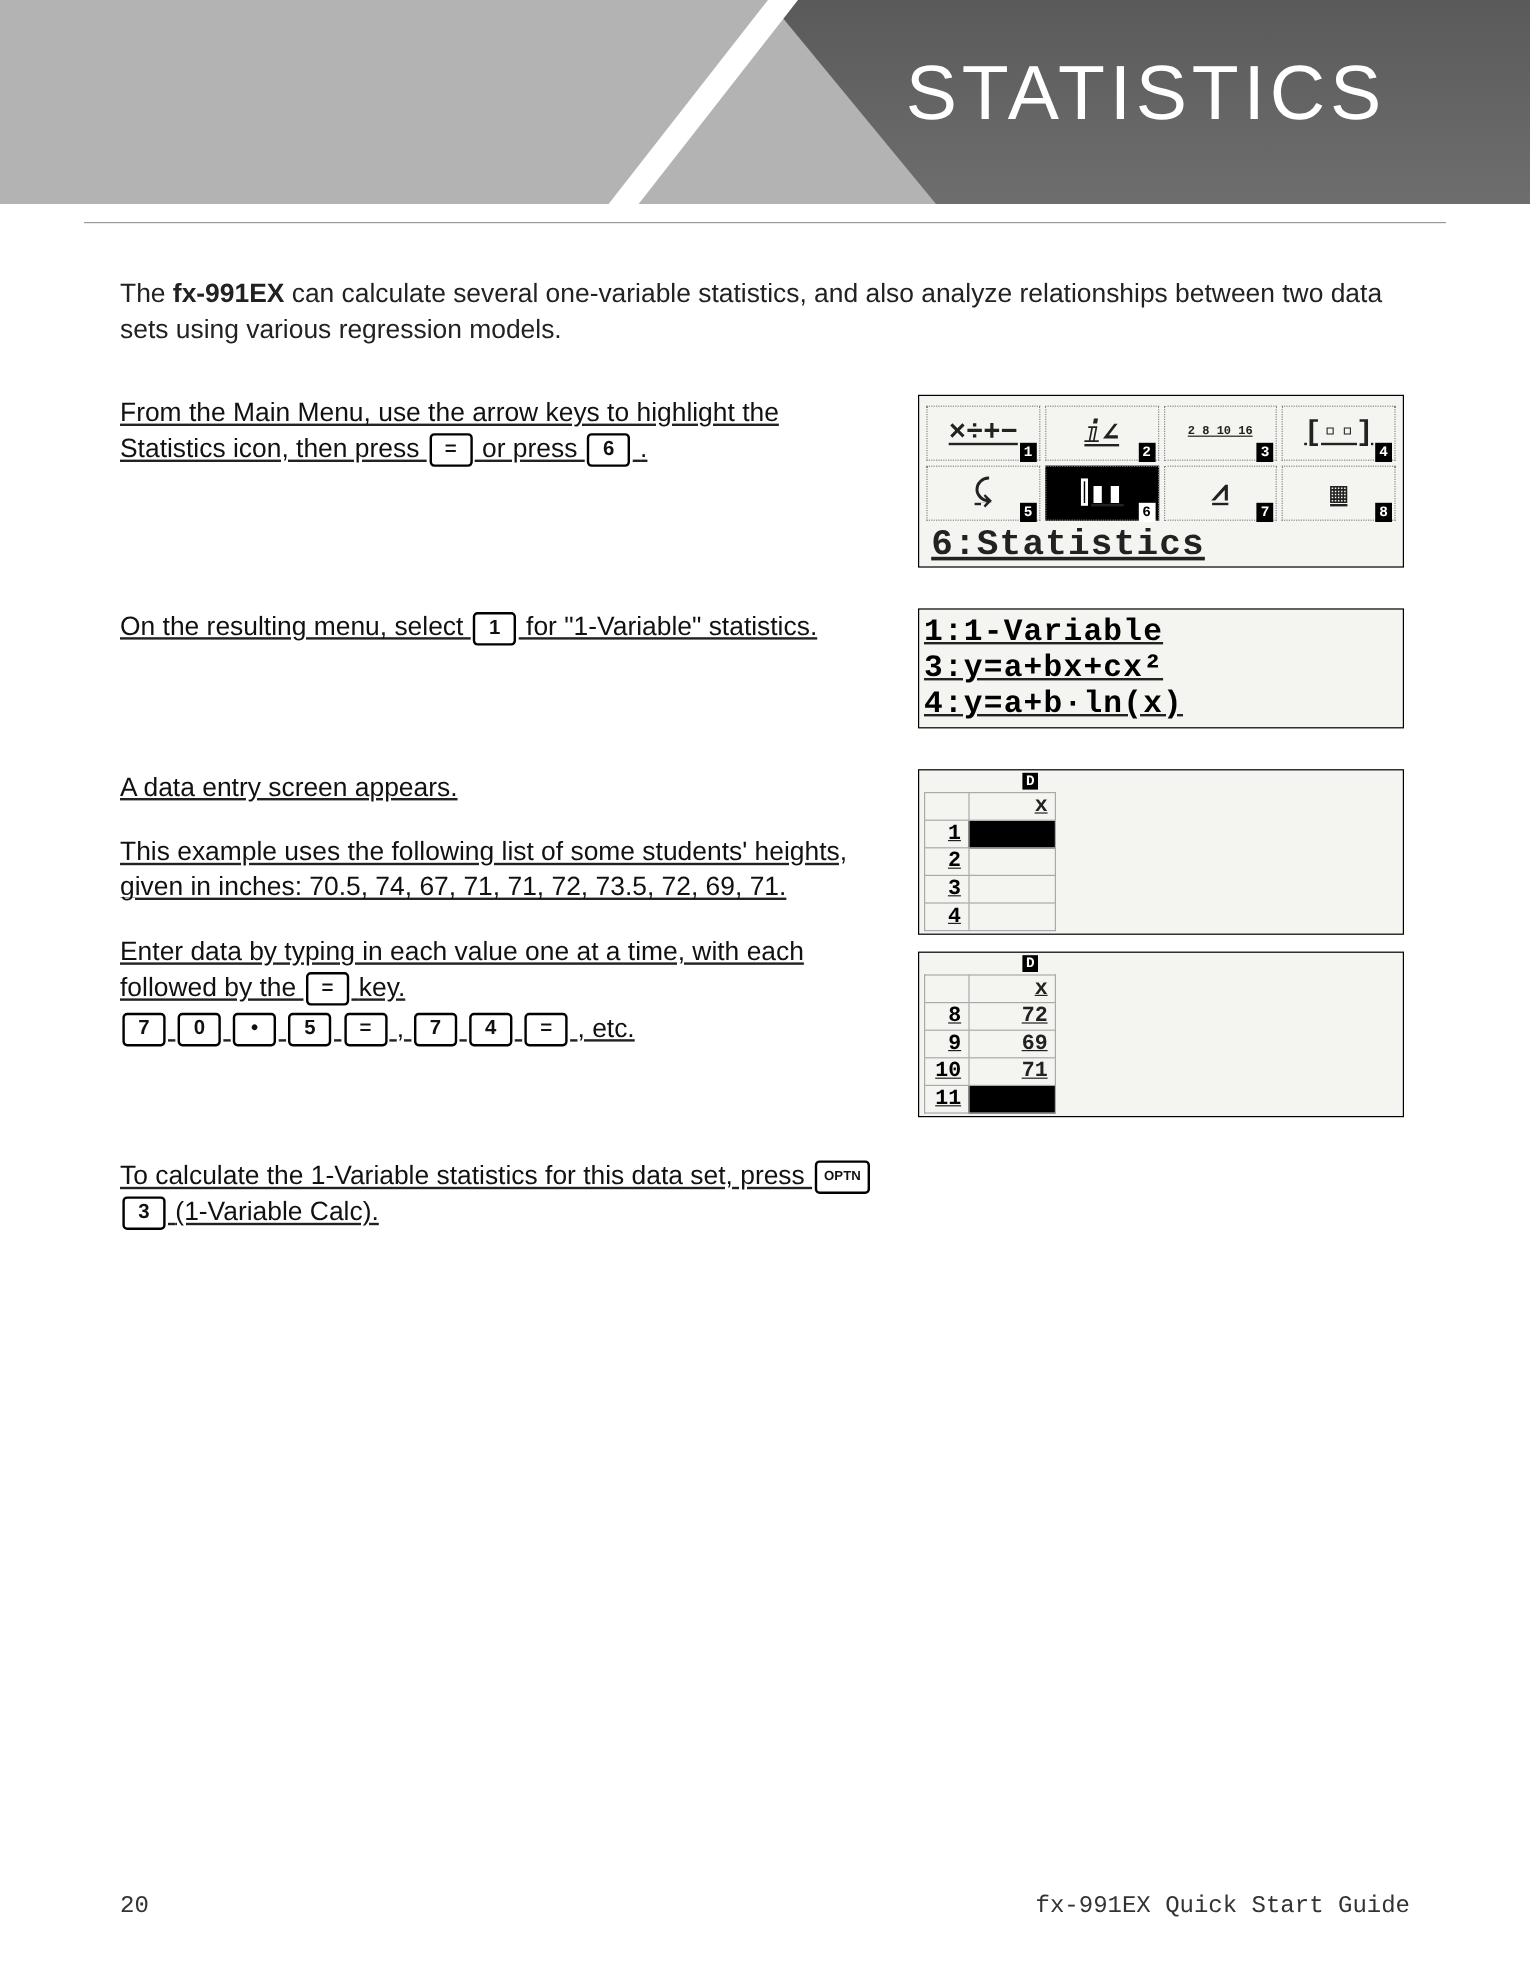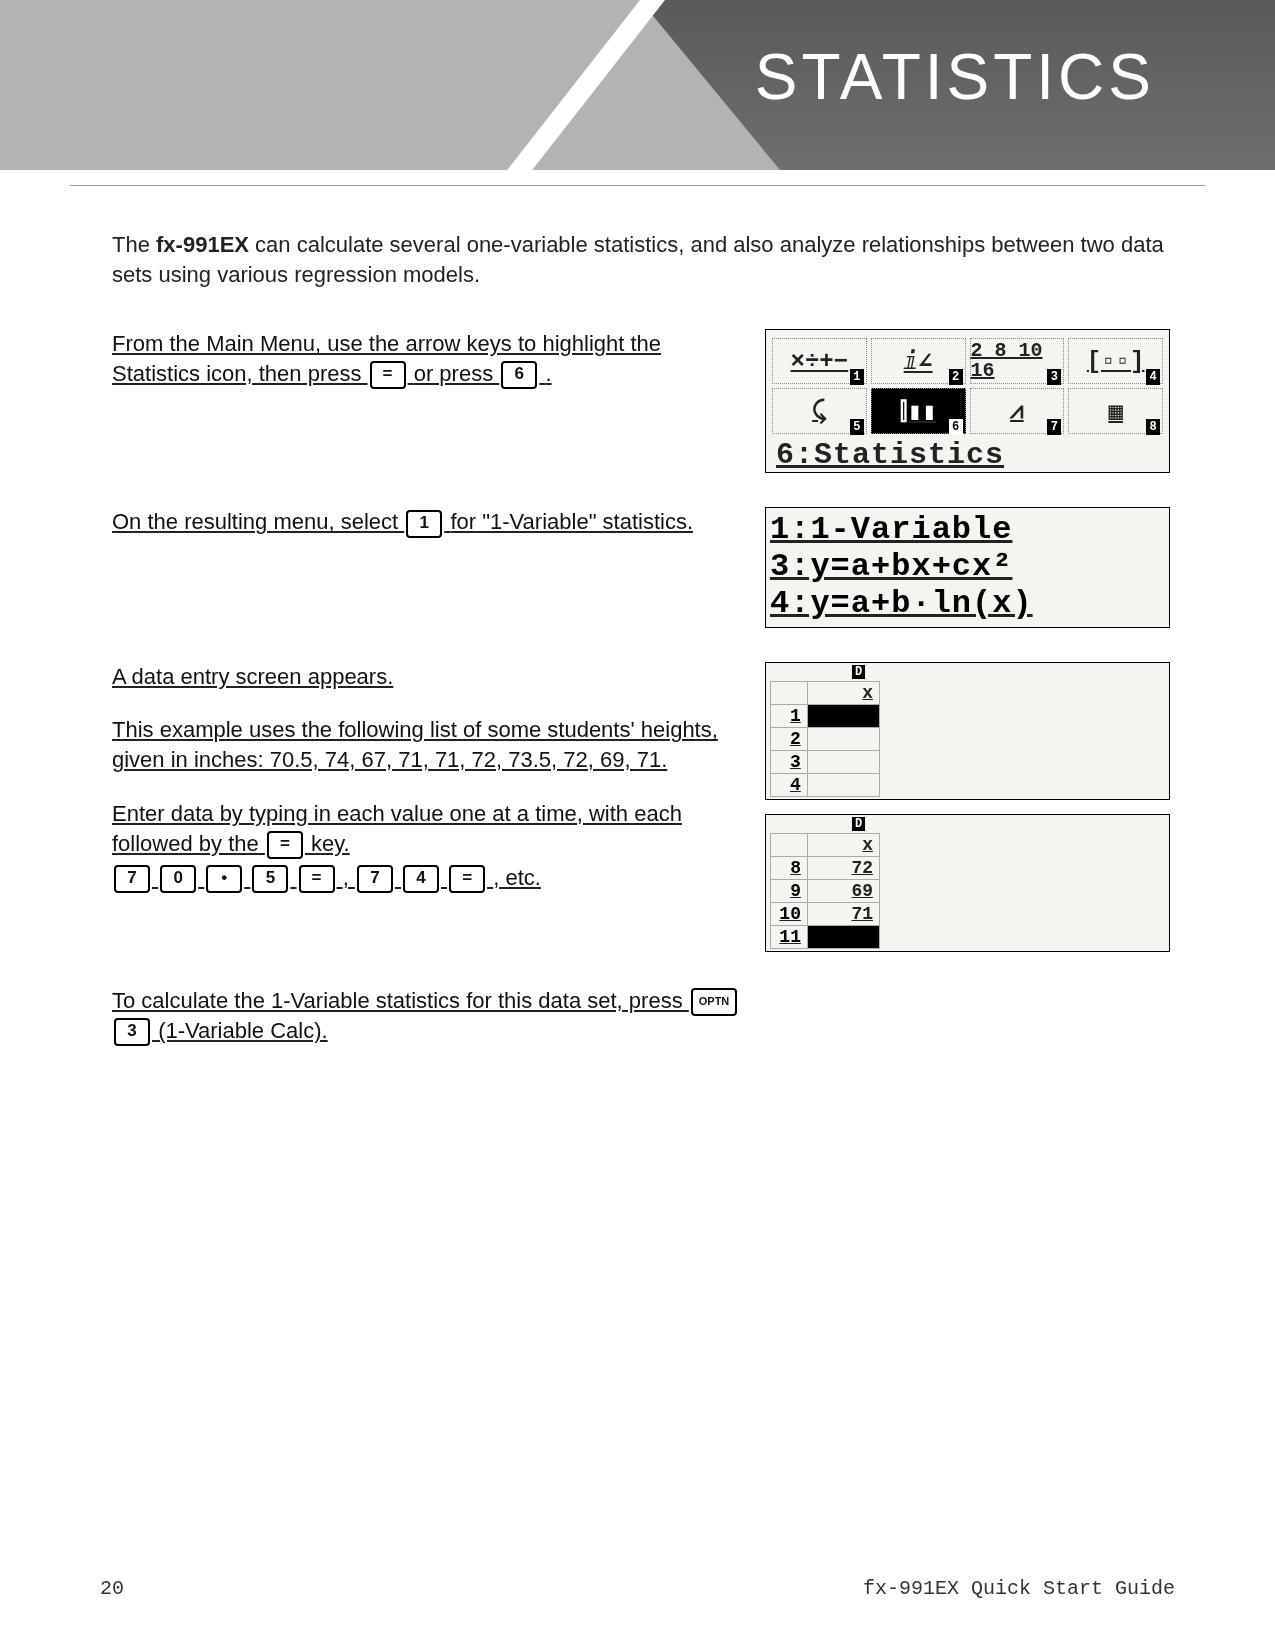--- a/index.html
+++ b/index.html
@@ -56,21 +56,21 @@
     position: absolute;
     top: 185px;
     left: 70px;
     right: 70px;
     height: 1px;
     background: #999;
   }
   .content {
     position: absolute;
     top: 230px;
-    left: 112px;
+    left: 100px;
     right: 100px;
   }
   .row {
     display: flex;
     align-items: flex-start;
     margin-bottom: 10px;
     text-decoration: underline;
   }
   .left {
     width: 630px;
@@ -106,21 +106,21 @@
     border: 1px solid #000;
     width: 395px;
     background: #f4f4f0;
     padding: 4px;
     font-family: 'Courier New', monospace;
     font-weight: bold;
     font-size: 25px;
     margin-bottom: 14px;
   }
   .screen-big-text {
-    font-size: 32px;
+    font-size: 26px;
     letter-spacing: 1px;
     line-height: 1.15;
     color: #000;
   }
   .screen-menu-grid {
     display: grid;
     grid-template-columns: repeat(4, 1fr);
     gap: 4px;
     padding: 4px 2px 0 2px;
   }
@@ -259,21 +259,21 @@
         <div class="screen-menu-grid">
           <div class="menu-cell">
               <span class="icon-glyph">×÷+−</span>
               <span class="menu-num">1</span>
             </div>
           <div class="menu-cell">
               <span class="icon-glyph">ⅈ∠</span>
               <span class="menu-num">2</span>
             </div>
           <div class="menu-cell">
-              <span class="icon-glyph" style="font-size:20px;line-height:1">2 8
+              <span class="icon-glyph" style="font-size:10px;line-height:1">2 8
 10 16</span>
               <span class="menu-num">3</span>
             </div>
           <div class="menu-cell">
               <span class="icon-glyph">[▫▫]</span>
               <span class="menu-num">4</span>
             </div>
           <div class="menu-cell">
               <span class="icon-glyph">⤹</span>
               <span class="menu-num">5</span>

